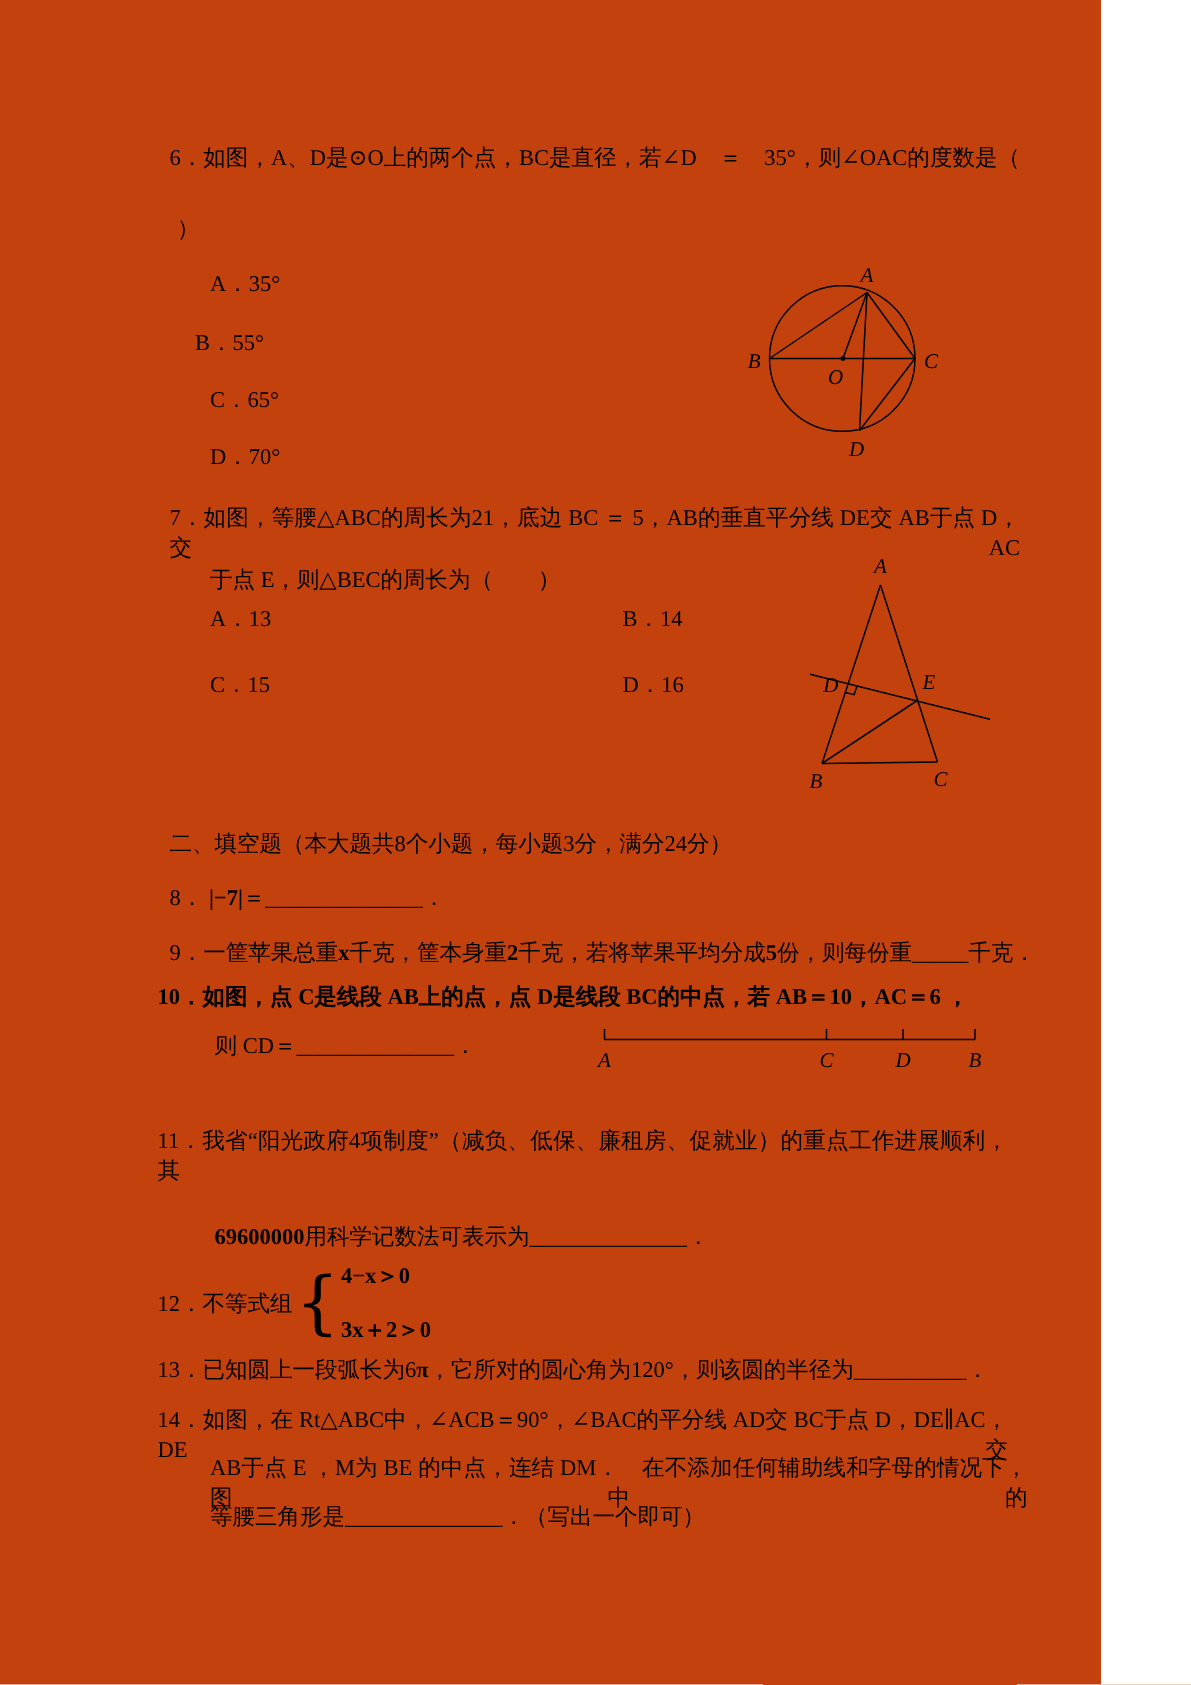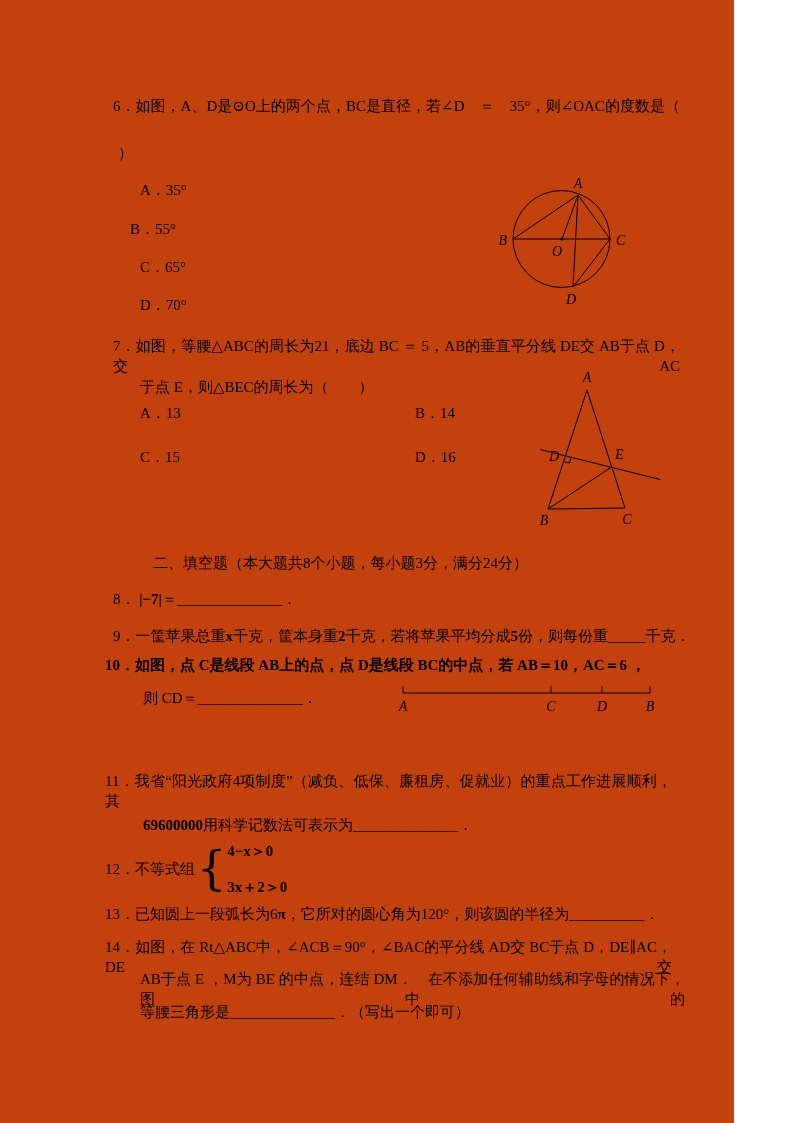--- a/index.html
+++ b/index.html
@@ -65,42 +65,42 @@
     <line x1="7" y1="79.5" x2="127" y2="109.5"></line>
     <line x1="15" y1="139" x2="78.5" y2="97"></line>
     <polyline points="38.3,87.4 36.4,93.1 30.6,91.7"></polyline>
     <text x="54" y="12" text-anchor="middle">A</text>
     <text x="11" y="155" text-anchor="middle">B</text>
     <text x="94" y="154" text-anchor="middle">C</text>
     <text x="26" y="91" text-anchor="end">D</text>
     <text x="82" y="89">E</text>
   </svg>
 
-  <div class="line" style="left:113px;top:553px;margin-left:40px;">二、填空题（本大题共8个小题，每小题3分，满分24分）</div>
+  <div class="line" style="left:113px;top:553px;">二、填空题（本大题共8个小题，每小题3分，满分24分）</div>
 
   <div class="line" style="left:113px;top:589px;"><span>8．</span>&nbsp;<span class="b">|−7|</span><span>＝______________．</span></div>
 
   <div class="line" style="left:113px;top:626px;"><span>9．一筐苹果总重</span><span class="b">x</span><span>千克，筐本身重</span><span class="b">2</span><span>千克，若将苹果平均分成</span><span class="b">5</span><span>份，则每份重_____千克．</span></div>
 
   <div class="line" style="left:105px;top:655px;font-weight:bold;">10．如图，点 C是线段 AB上的点，点 D是线段 BC的中点，若 AB＝10，AC＝6 ，</div>
   <div class="line" style="left:143px;top:688px;">则 CD＝______________．</div>
 
   <svg style="left:395px;top:683px;" width="275" height="34" viewBox="0 0 275 34">
     <line x1="8" y1="10" x2="255" y2="10"></line>
     <line x1="8" y1="10" x2="8" y2="3"></line>
     <line x1="156" y1="10" x2="156" y2="3"></line>
     <line x1="207" y1="10" x2="207" y2="3"></line>
     <line x1="255" y1="10" x2="255" y2="3"></line>
     <text x="8" y="28" text-anchor="middle">A</text>
     <text x="156" y="28" text-anchor="middle">C</text>
     <text x="207" y="28" text-anchor="middle">D</text>
     <text x="255" y="28" text-anchor="middle">B</text>
   </svg>
 
-  <div class="line just" style="left:105px;top:751px;margin-top:20px;">11．我省“阳光政府4项制度”（减负、低保、廉租房、促就业）的重点工作进展顺利，其</div>
+  <div class="line just" style="left:105px;top:751px;">11．我省“阳光政府4项制度”（减负、低保、廉租房、促就业）的重点工作进展顺利，其</div>
   <div class="line" style="left:143px;top:815px;"><span class="b">69600000</span><span>用科学记数法可表示为______________．</span></div>
 
   <div class="q12row" style="left:105px;top:843px;">
     <span>12．不等式组</span>
     <span class="brace">{</span>
     <span class="ineq-col">
       <span>4−x＞0</span>
       <span>3x＋2＞0</span>
     </span>
   </div>

